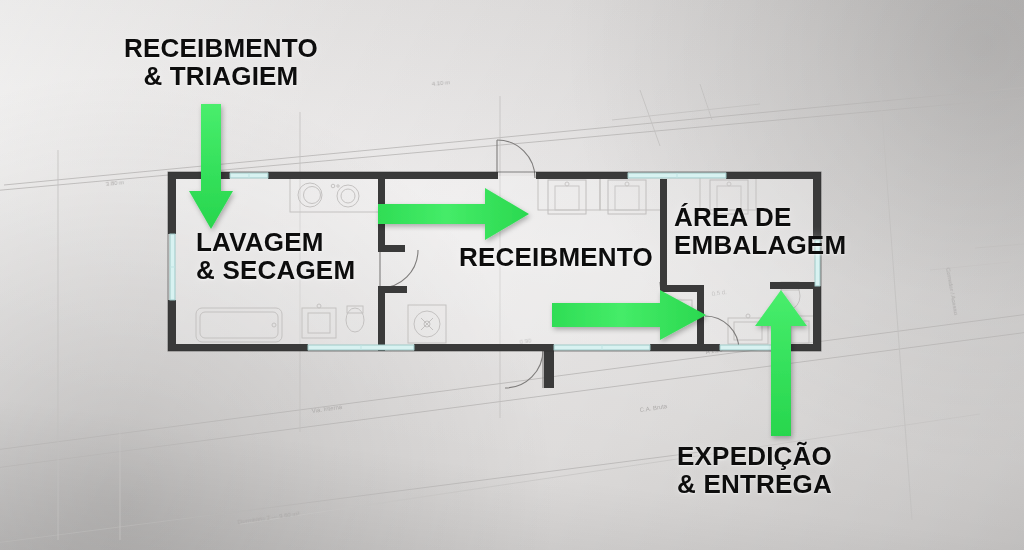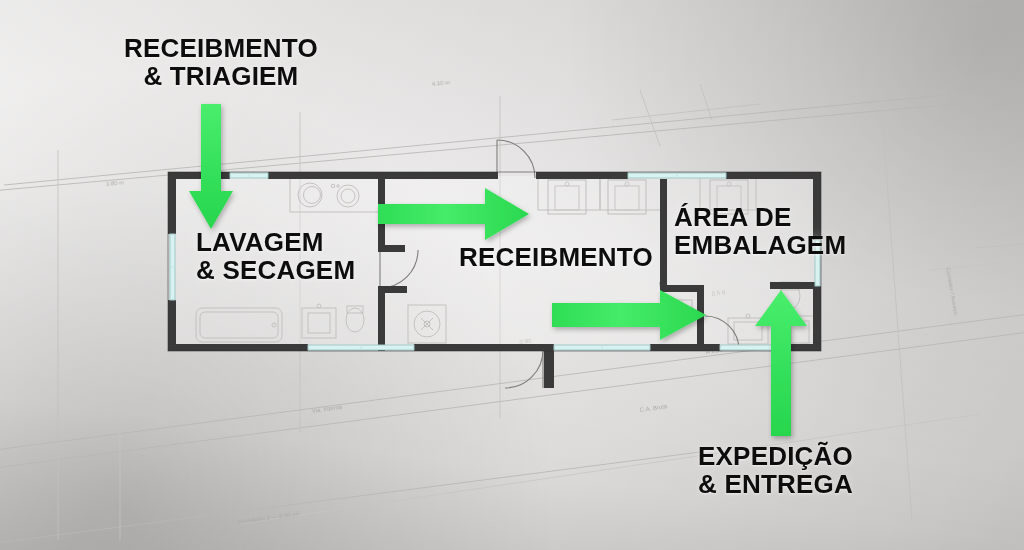--- a/index.html
+++ b/index.html
@@ -29,21 +29,21 @@
     font-size:26px;
     line-height:1.09;
     letter-spacing:.2px;
     white-space:pre-line;
     text-shadow:0 1px 2px rgba(255,255,255,.55), 0 0 10px rgba(255,255,255,.35);
   }
   #lbl-receb{left:124px;top:34px;text-align:center;}
   #lbl-lav{left:196px;top:228px;}
   #lbl-pass{left:459px;top:243px;}
   #lbl-emb{left:674px;top:203px;}
-  #lbl-exp{left:698px;top:442px;text-align:right;}
+  #lbl-exp{left:677px;top:442px;text-align:right;}
 </style>
 </head>
 <body>
 
 <div id="stage">
 
   <div class="paper-shade sh1"></div>
   <div class="paper-shade sh2"></div>
   <div class="paper-shade sh3"></div>
   <div class="paper-shade sh4"></div>

